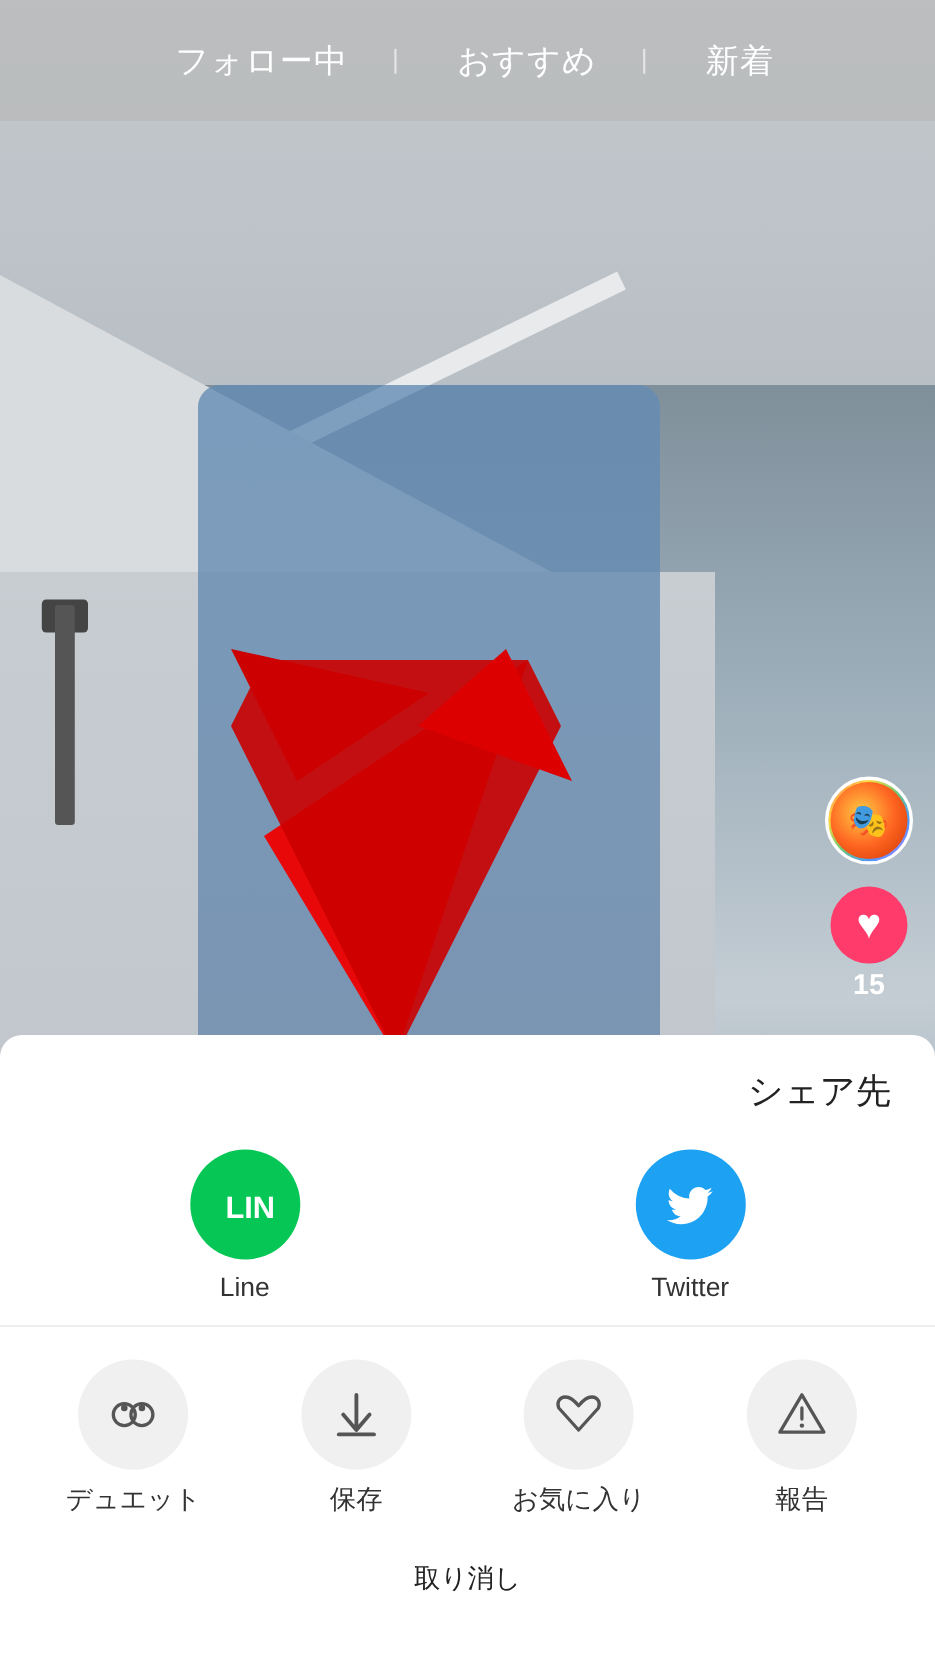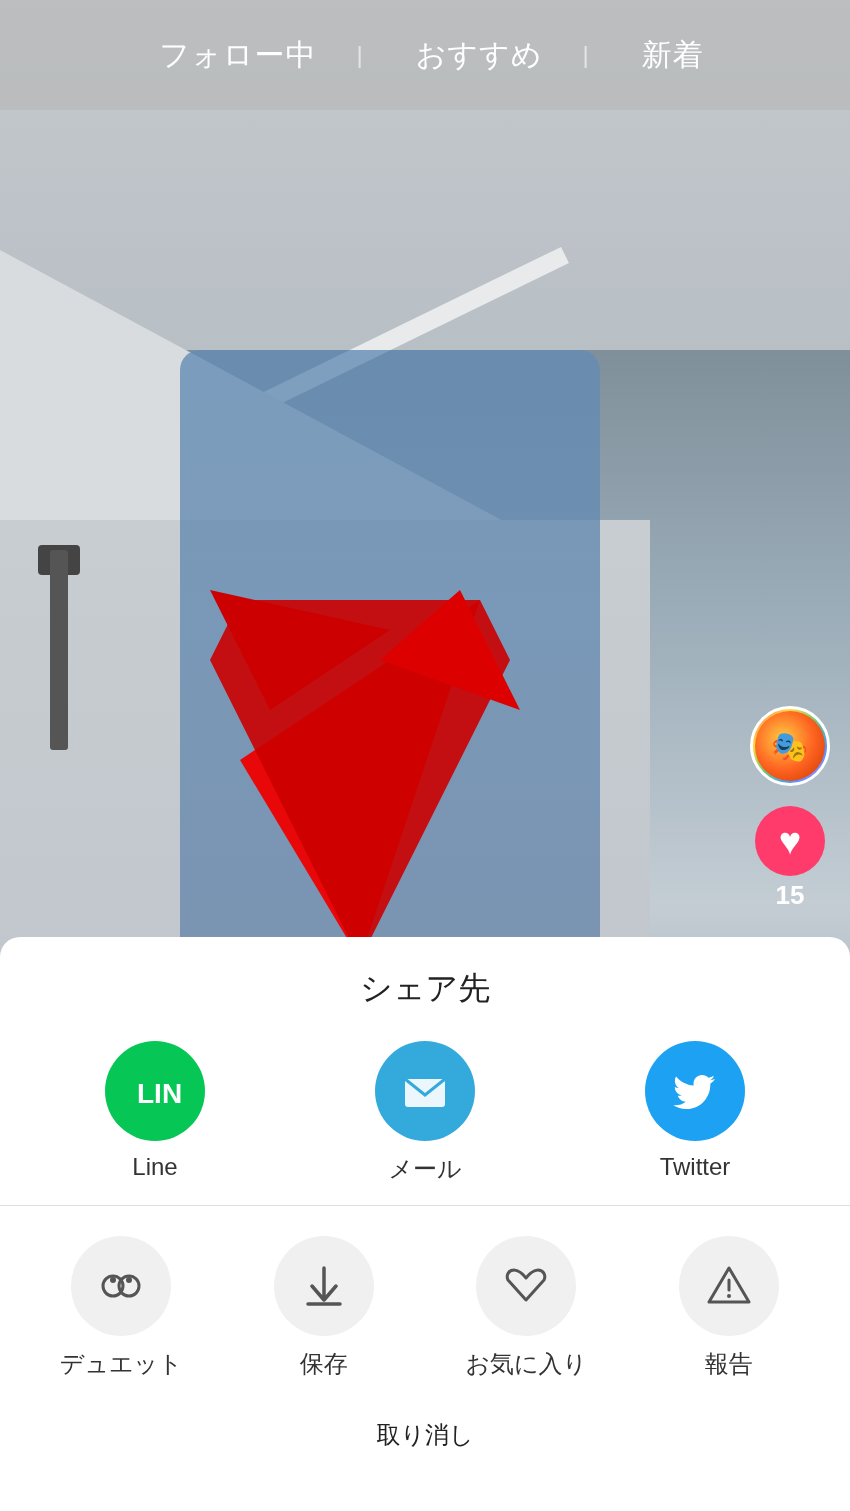--- a/index.html
+++ b/index.html
@@ -127,21 +127,21 @@
       bottom: 0;
       left: 0;
       right: 0;
       background: #fff;
       border-radius: 20px 20px 0 0;
       z-index: 30;
       padding: 0 0 40px 0;
     }
 
     #sheet-title {
-      text-align: center;
+      text-align: right;
       font-size: 32px;
       font-weight: 500;
       color: #222;
       padding: 30px 40px 20px 40px;
     }
 
     
     #share-row {
       display: flex;
       align-items: flex-start;
@@ -375,29 +375,20 @@
 
     <div class="share-item">
       <div class="share-icon-circle line-circle">
         <svg class="icon-svg" viewBox="0 0 52 52" fill="none">
           <text x="8" y="38" font-size="28" font-weight="bold" fill="white" font-family="Arial">LINE</text>
         </svg>
       </div>
       <span class="share-label">Line</span>
     </div>
 
-    <div class="share-item">
-      <div class="share-icon-circle mail-circle">
-        <svg class="icon-svg" viewBox="0 0 52 52" fill="none">
-          <rect x="6" y="14" width="40" height="28" rx="3" fill="white" opacity="0.9"></rect>
-          <polyline points="6,14 26,30 46,14" stroke="#34aadc" stroke-width="3" fill="none"></polyline>
-        </svg>
-      </div>
-      <span class="share-label">メール</span>
-    </div>
 
 
     <div class="share-item">
       <div class="share-icon-circle twitter-circle">
         <svg class="icon-svg" viewBox="0 0 52 52" fill="none">
           <path d="M46 14c-1.5.7-3.2 1.1-4.9 1.3 1.8-1 3.1-2.7 3.7-4.6-1.7 1-3.5 1.7-5.4 2.1-1.6-1.7-3.8-2.7-6.3-2.7-4.8 0-8.6 3.9-8.6 8.6 0 .7.1 1.3.2 1.9-7.1-.4-13.5-3.8-17.7-9-0.7 1.3-1.1 2.7-1.1 4.3 0 3 1.5 5.6 3.8 7.1-1.4 0-2.7-.4-3.9-1v.1c0 4.2 3 7.6 6.9 8.4-.7.2-1.5.3-2.3.3-.6 0-1.1 0-1.6-.1 1.1 3.4 4.3 5.9 8 6-2.9 2.3-6.6 3.6-10.6 3.6-.7 0-1.3 0-2-.1 3.8 2.4 8.2 3.8 13 3.8 15.6 0 24.1-12.9 24.1-24.1 0-.4 0-.7 0-1.1C43.5 17.2 44.9 15.7 46 14z" fill="white"></path>
         </svg>
       </div>
       <span class="share-label">Twitter</span>
     </div>

